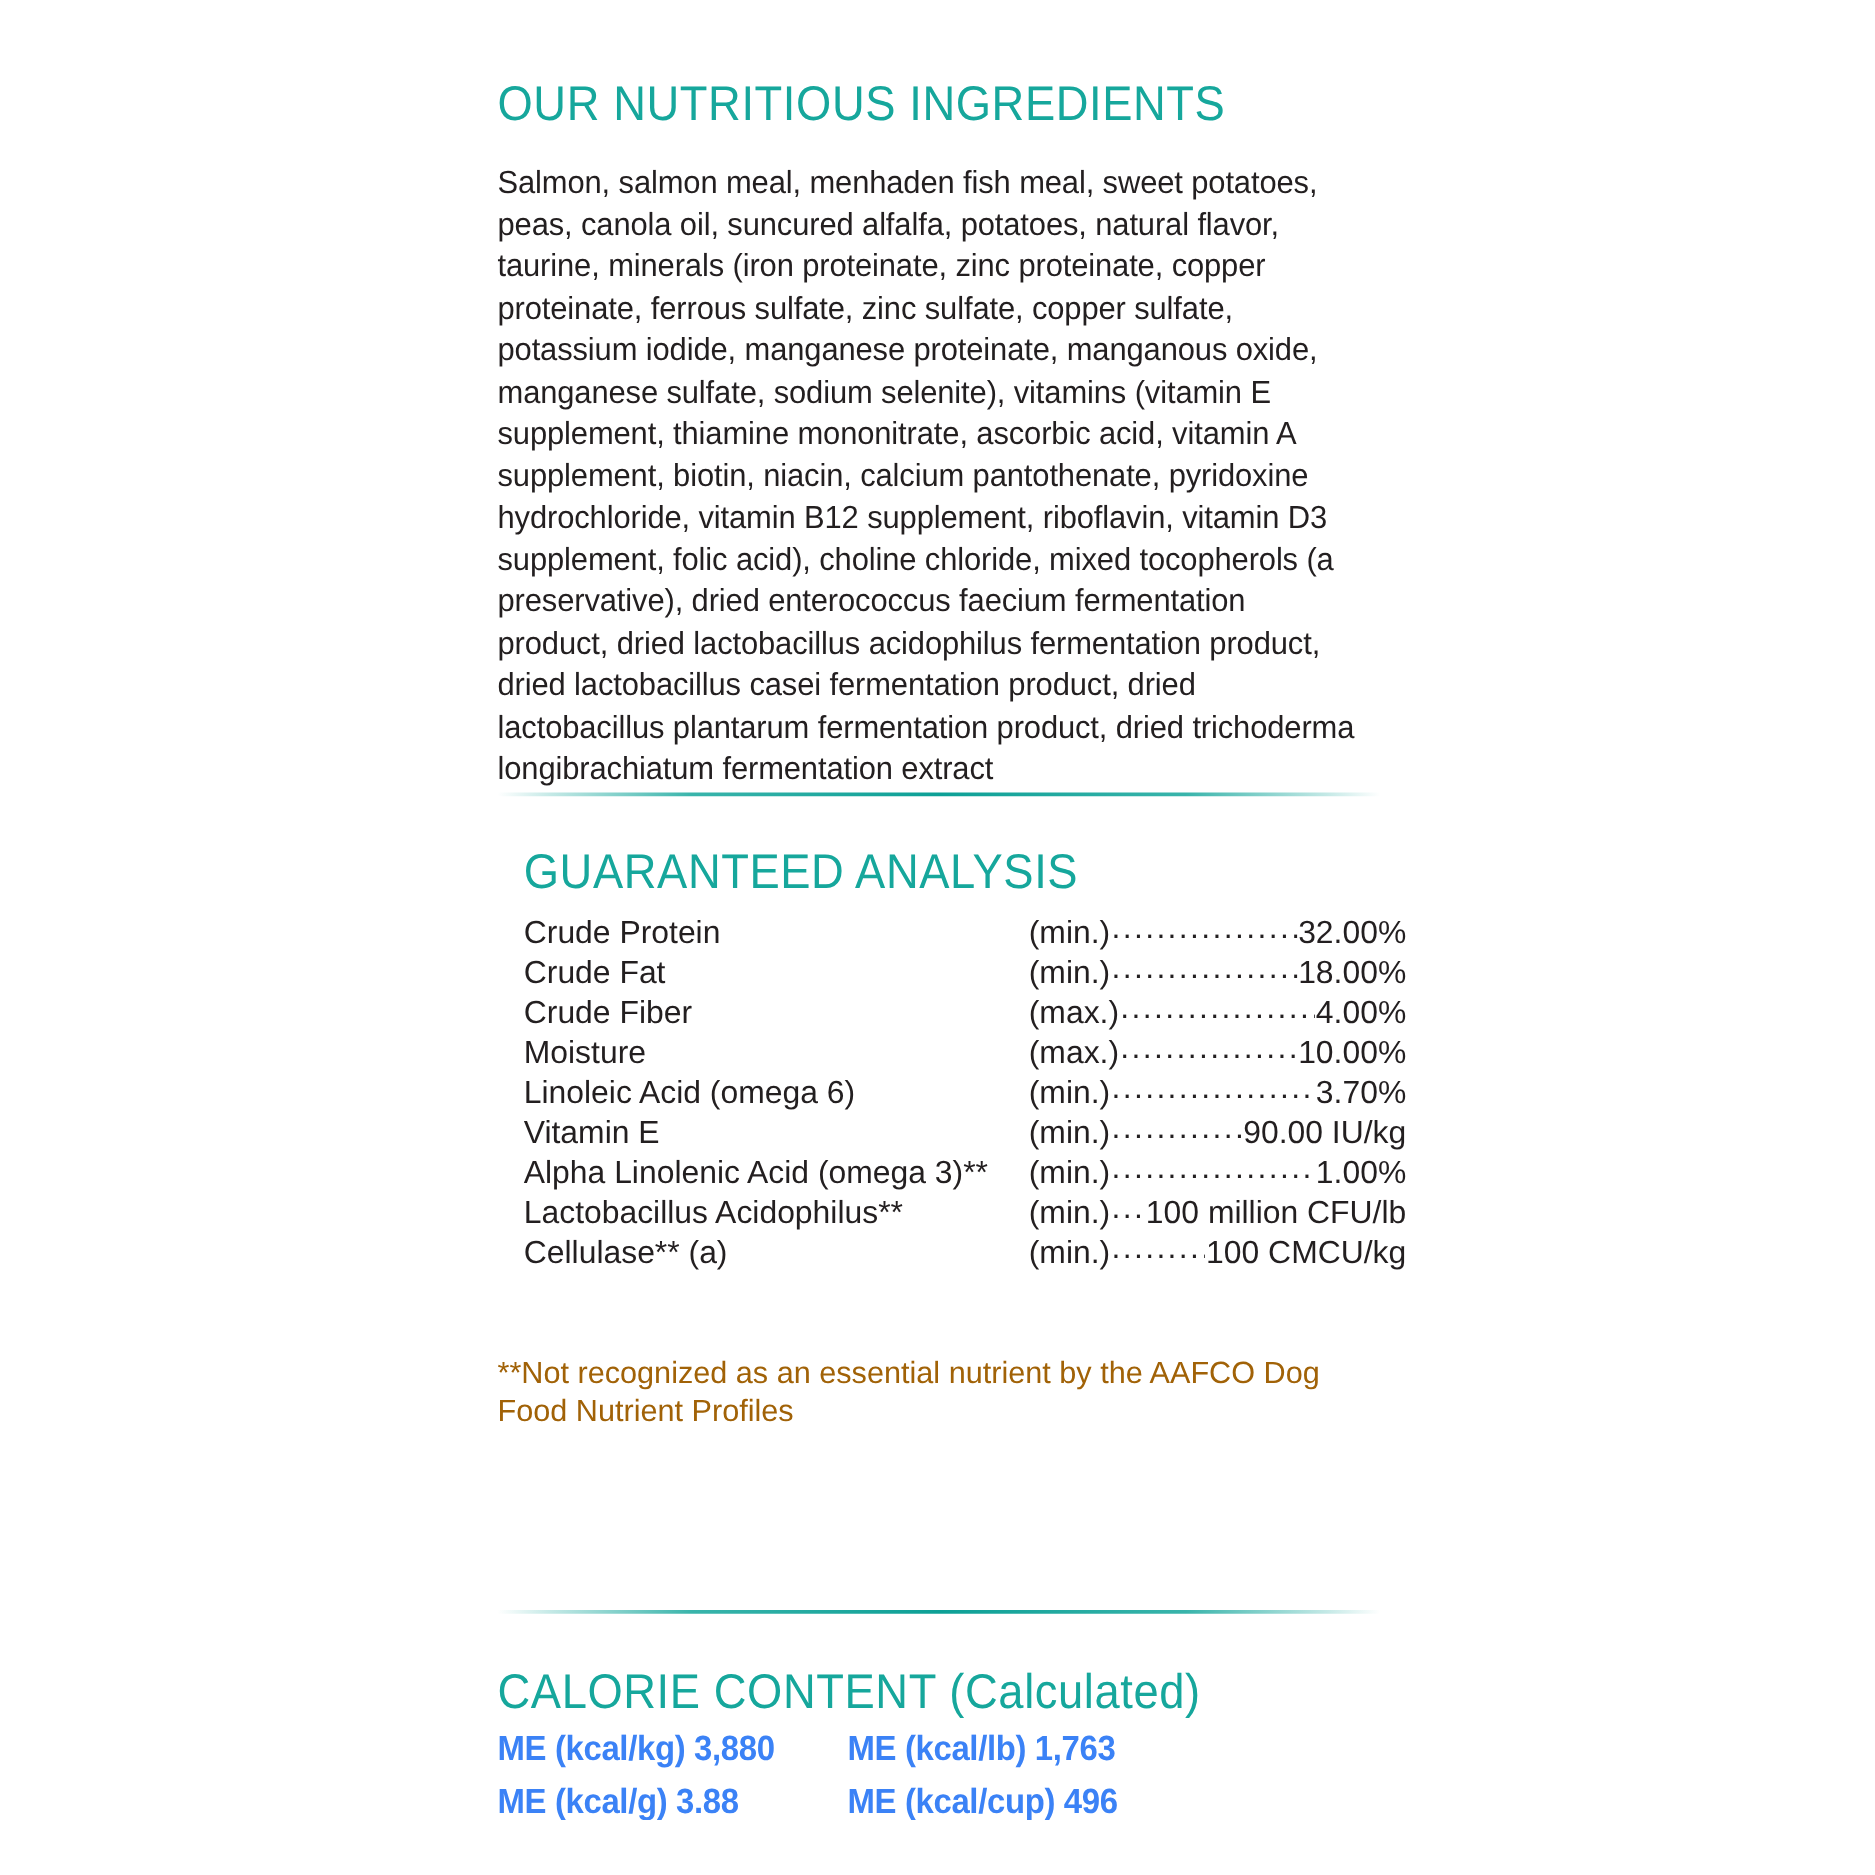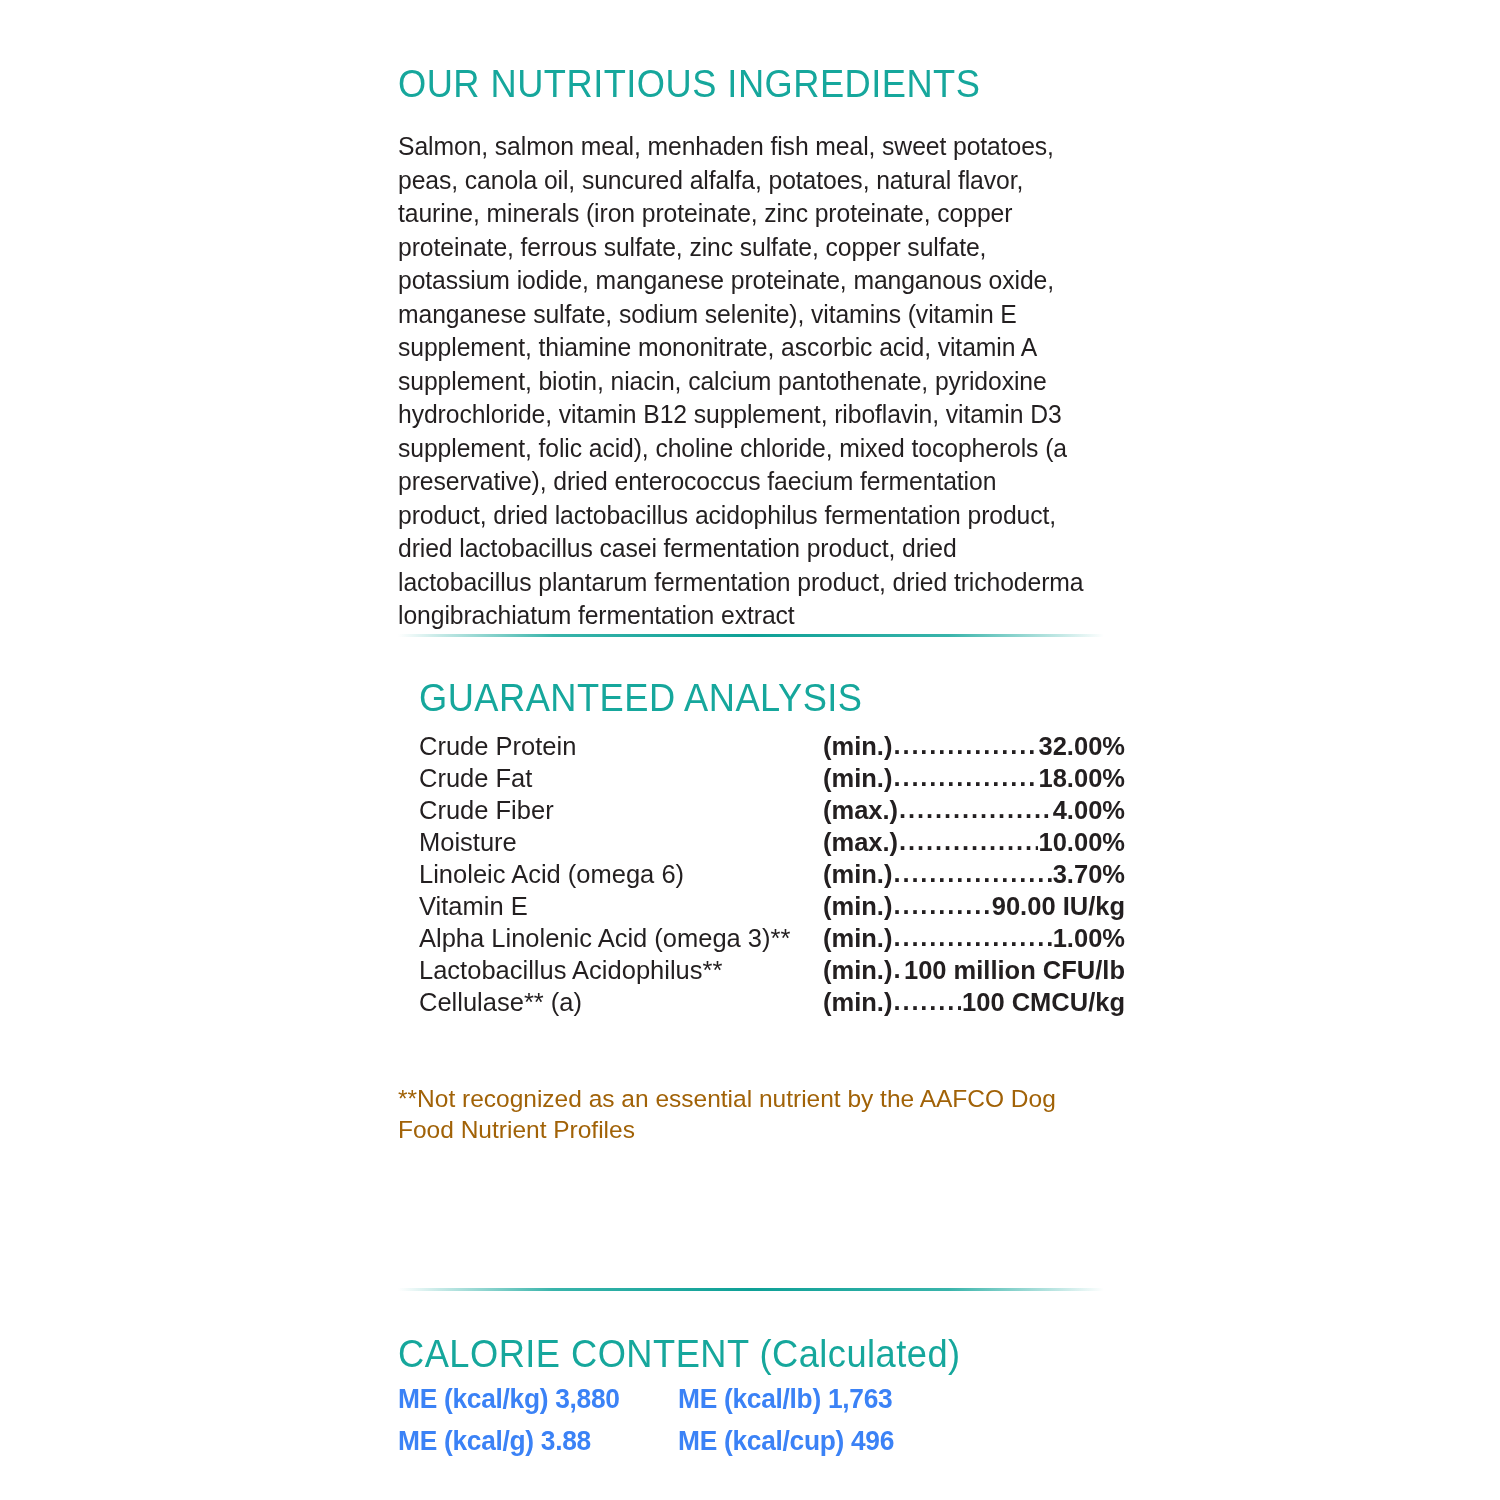--- a/index.html
+++ b/index.html
@@ -89,23 +89,22 @@
     vertical-align: baseline;
     transform-origin: left;
   }
   .analysis-right {
     padding: 0;
     vertical-align: baseline;
     white-space: nowrap;
   }
   .leader-row {
     display: flex;
-    align-items: center;
+    align-items: flex-start;
     width: 302px;
-    font-weight: bold;
   }
   .leader-qual { flex: 0 0 auto; }
   .leader-dots {
     flex: 1 1 auto;
     overflow: hidden;
     white-space: nowrap;
     letter-spacing: 1.9px;
     font-size: 25.5px;
     line-height: 1;
     margin: 0 1px;

